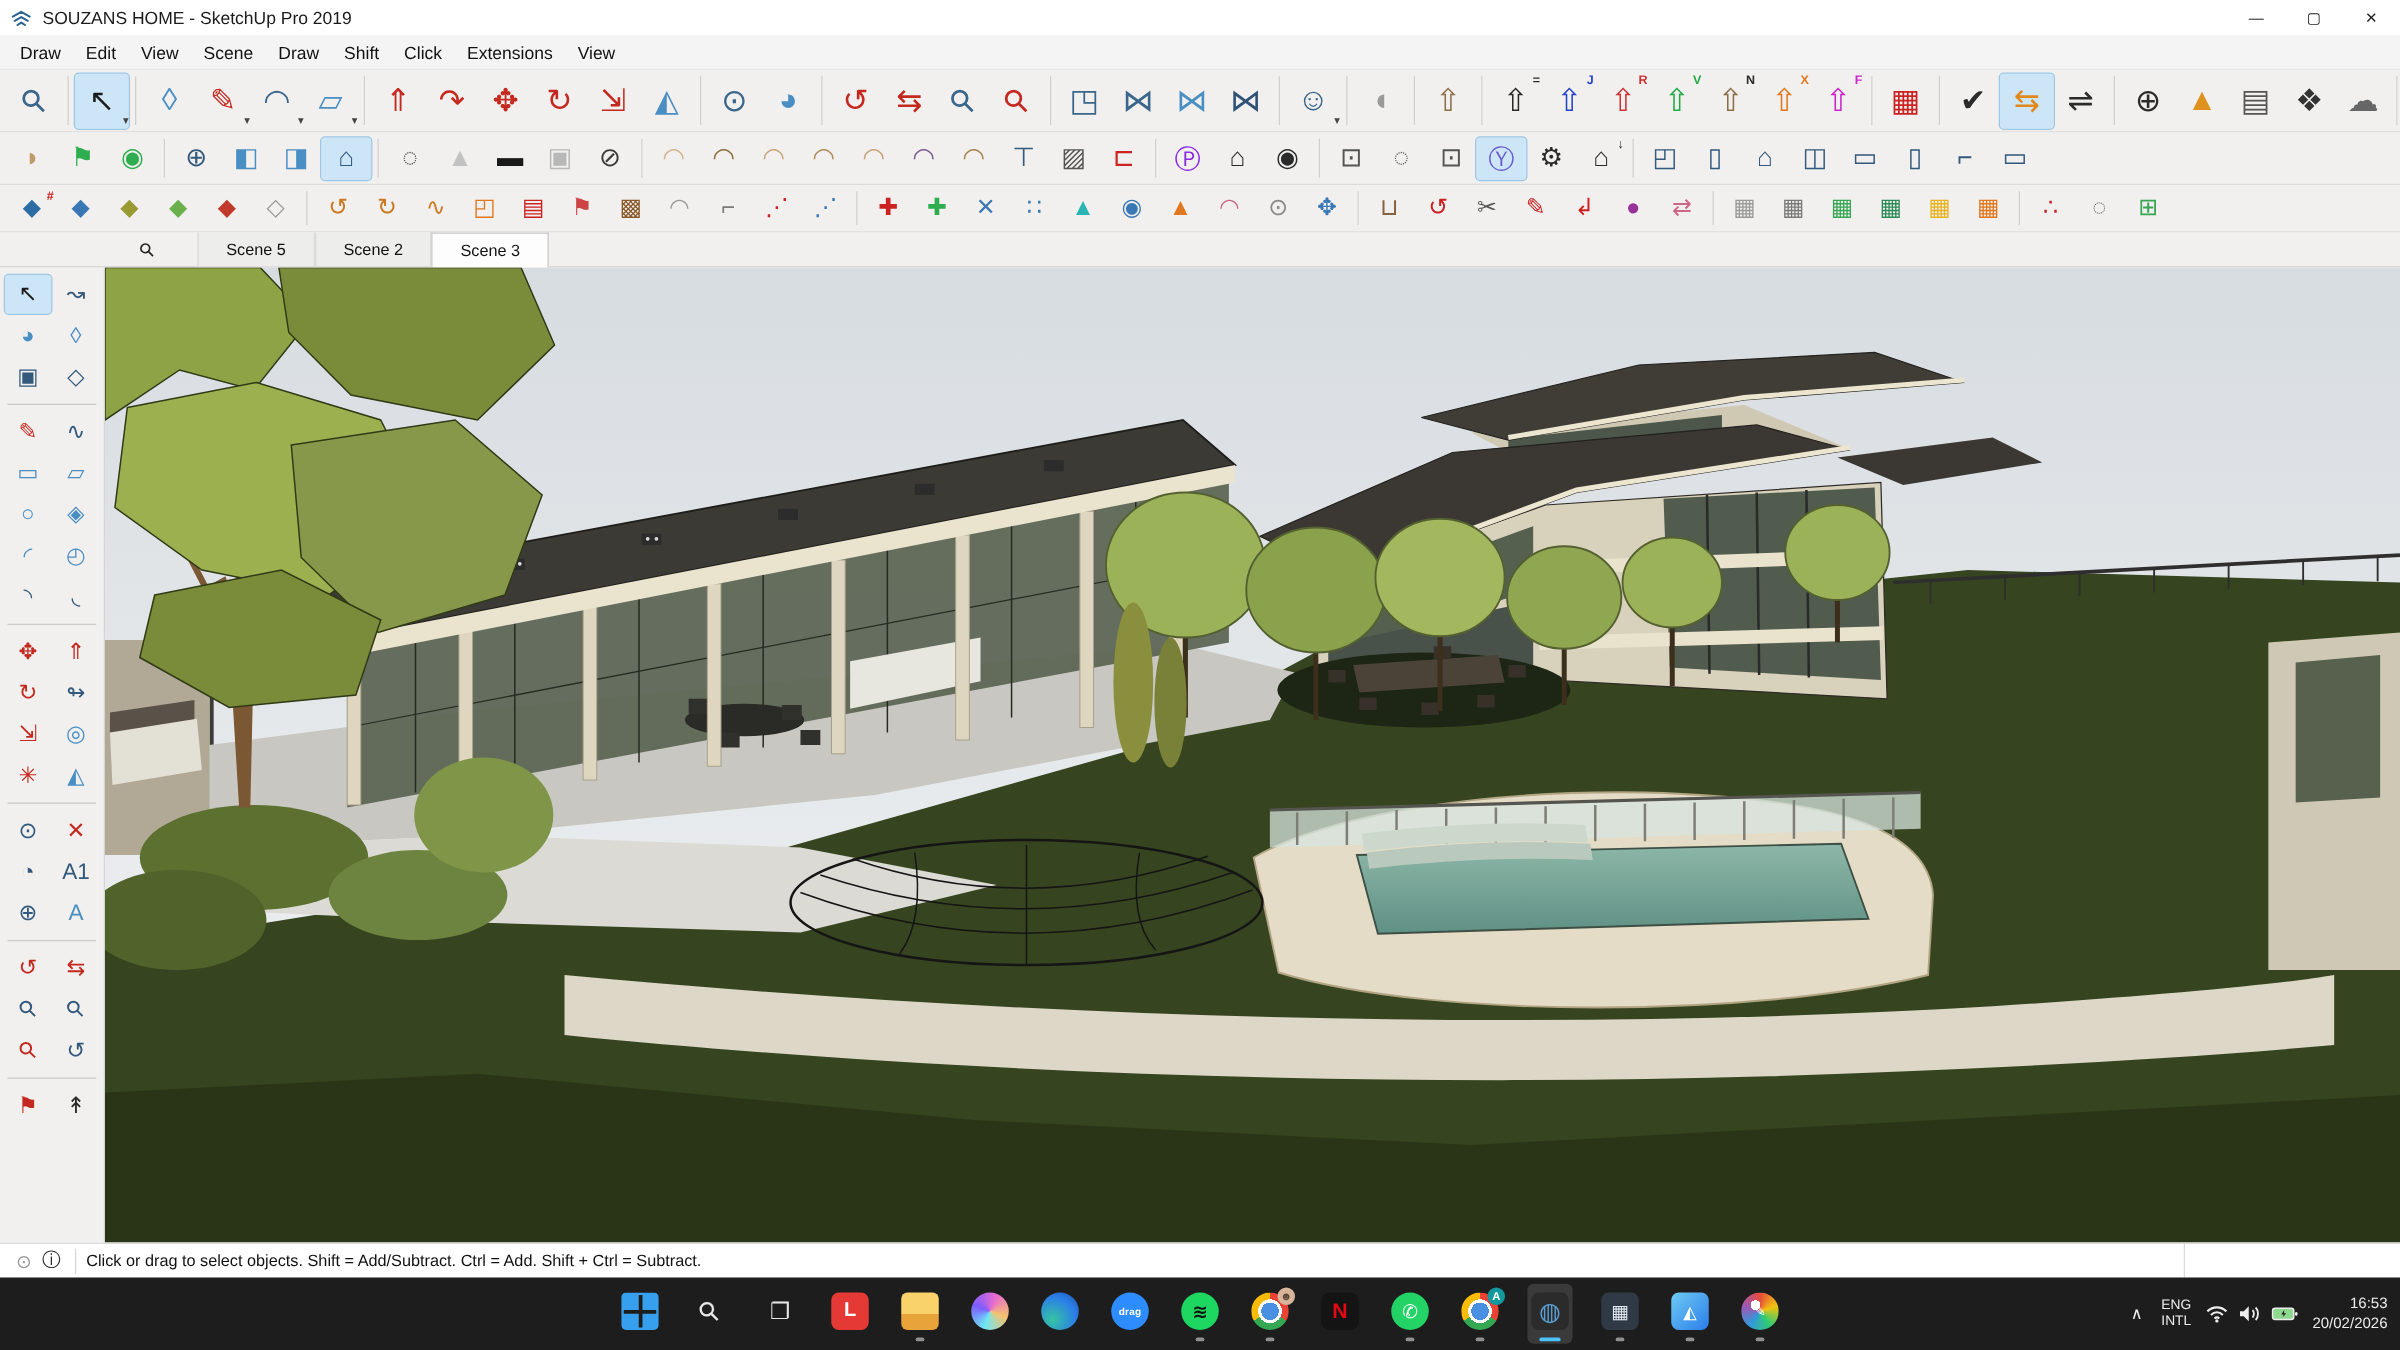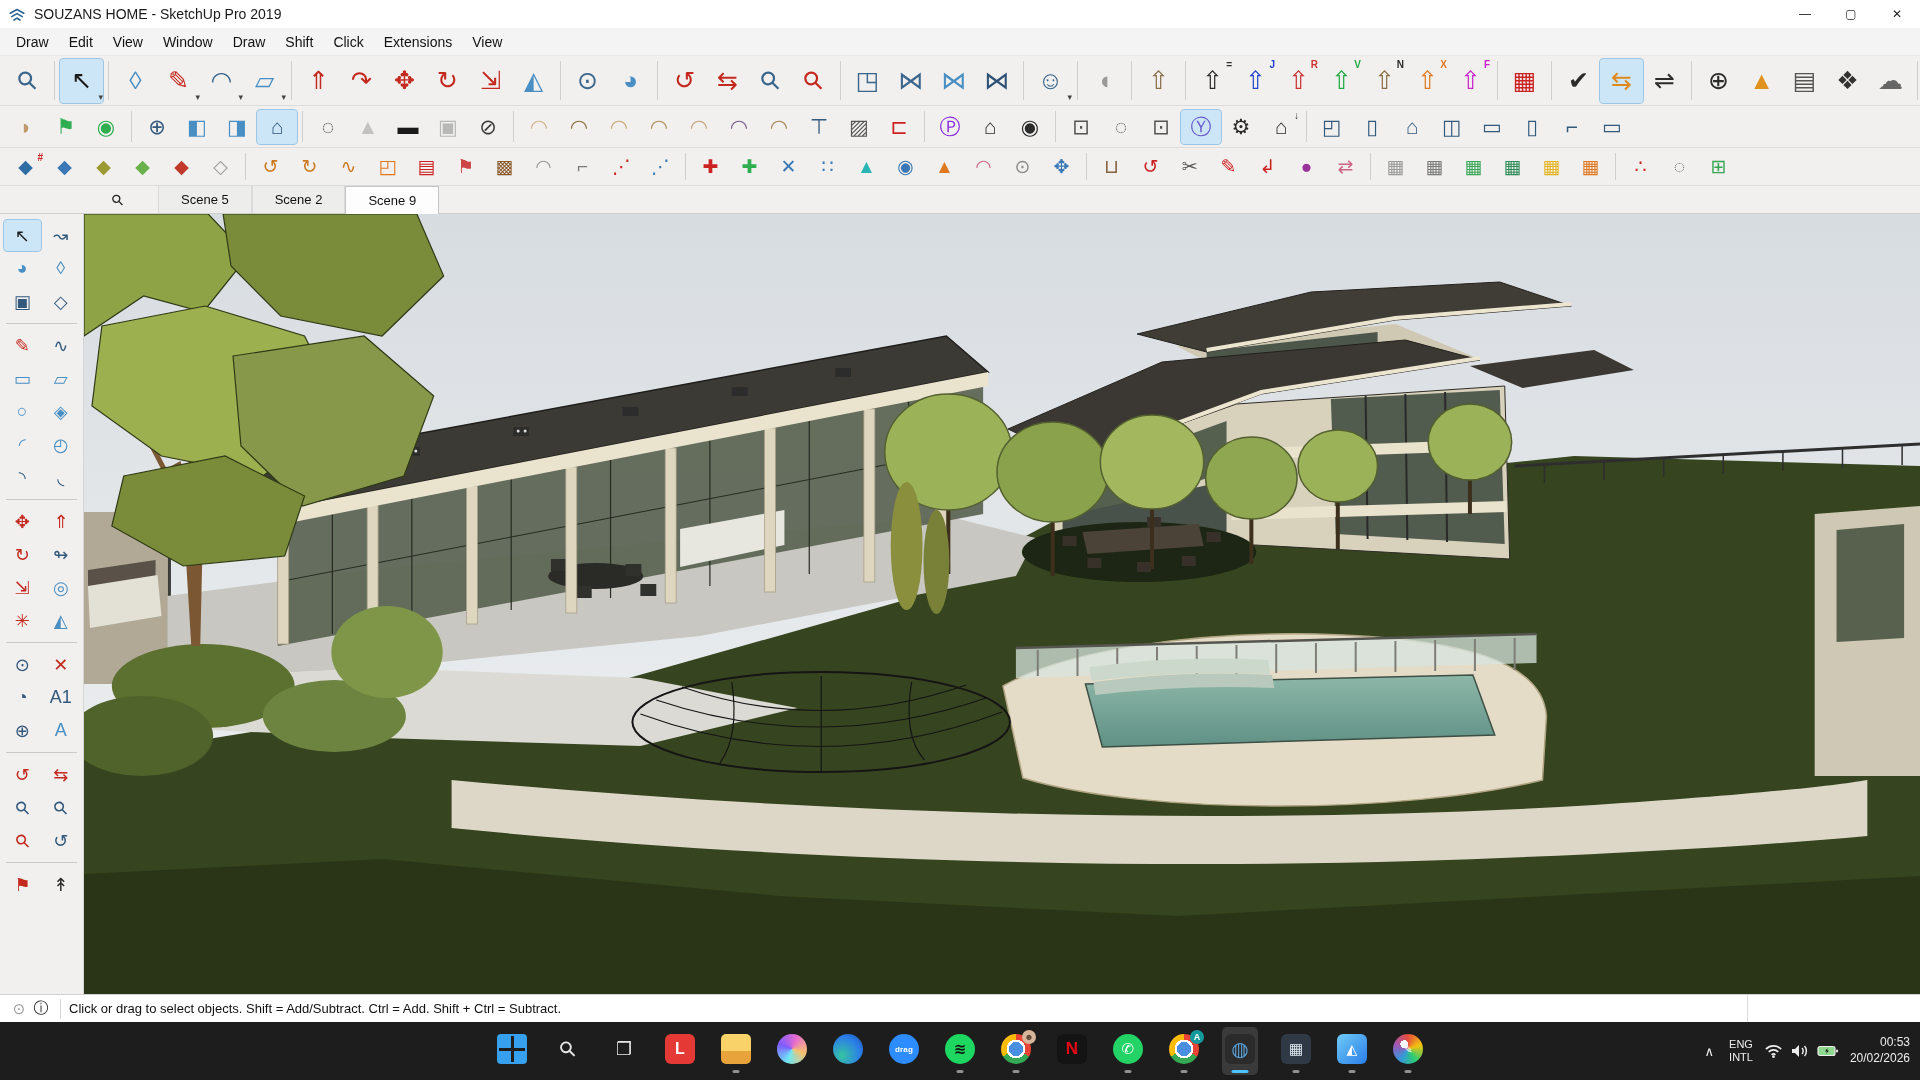--- a/index.html
+++ b/index.html
@@ -101,21 +101,21 @@
         <span class="g">✕</span>
       </span>
     </div>
 </div>
 
 <div class="menubar">
 
 <span class="menu-item"><span>Draw</span></span>
     <span class="menu-item"><span>Edit</span></span>
     <span class="menu-item"><span>View</span></span>
-    <span class="menu-item"><span>Window</span></span>
+    <span class="menu-item"><span>Scene</span></span>
     <span class="menu-item"><span>Draw</span></span>
     <span class="menu-item"><span>Shift</span></span>
     <span class="menu-item"><span>Click</span></span>
     <span class="menu-item"><span>Extensions</span></span>
     <span class="menu-item"><span>View</span></span>
   </div>
 
 <div class="tb tb-a">
 
 <span class="tbi">
@@ -535,21 +535,21 @@
     </span>
   <div class="scn-tabs">
 
   <span class="scn-tab">
         <span>Scene 5</span>
       </span>
       <span class="scn-tab">
         <span>Scene 2</span>
       </span>
       <span class="scn-tab active">
-        <span>Scene 9</span>
+        <span>Scene 3</span>
       </span>
     </div>
 </div>
 
 <div class="content">
   <div class="palette">
 
   <span class="pal-item hl">
         <span class="g" style="color: rgb(26, 26, 26);">↖</span>
       </span>
@@ -970,17 +970,17 @@
           <path d="M12 5 C13.5 6.5 13.5 9.5 12 11" stroke="#ededed" fill="none" stroke-width="1.5"></path>
           <path d="M14.5 3 C17 5.5 17 10.5 14.5 13" stroke="#ededed" fill="none" stroke-width="1.5"></path>
         </svg>
       <svg width="22" height="14" viewBox="0 0 22 14">
           <rect x="1" y="2.5" width="17" height="9" rx="2" fill="#8fd98f" stroke="#ededed" stroke-width="1.2"></rect>
           <rect x="19" y="5.5" width="2" height="3" rx="1" fill="#ededed"></rect>
           <path d="M10.5 4 L8 7.5 H10 L9 10 L12 6.5 H10.2 Z" fill="#1d1d1d"></path>
         </svg>
     </span>
     <span class="tr-clock">
-      <div>00:53</div>
+      <div>16:53</div>
       <div>20/02/2026</div>
     </span>
   </div>
 </div>
 
 </body></html>

